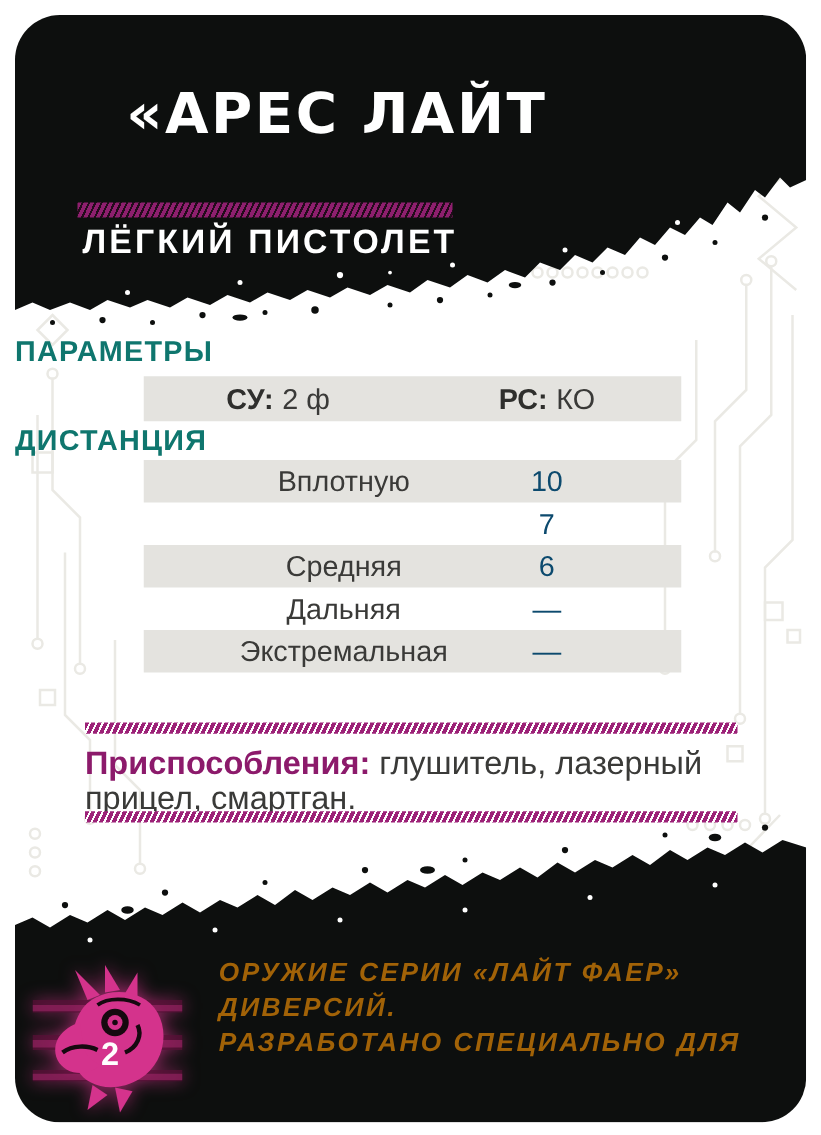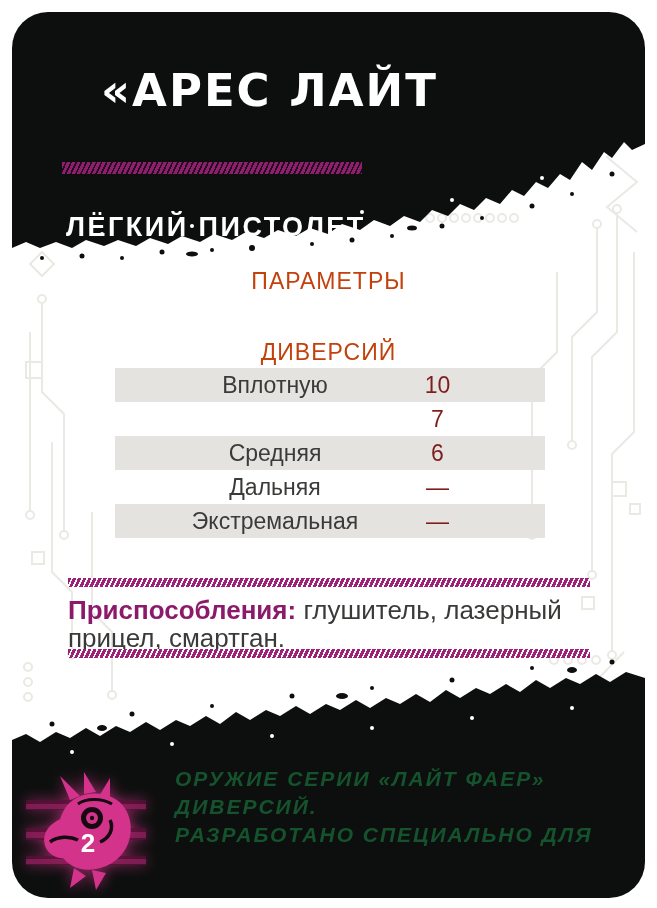--- a/index.html
+++ b/index.html
@@ -21,26 +21,26 @@
     position:absolute;left:54px;top:52px;color:#ffffff;
     font-family:"DejaVu Sans", sans-serif;font-weight:700;
     font-size:45px;line-height:53px;letter-spacing:2px;white-space:nowrap;margin-left:35px;
   }
   .title-underline{
     position:absolute;left:50px;top:150px;width:300px;height:12px;
     background:repeating-linear-gradient(115deg,#8e1f6e 0px,#8e1f6e 3px,#230c1b 3px,#230c1b 4.6px);
   }
   .subtitle{
     position:absolute;left:54px;top:166px;color:#ffffff;
-    font-weight:700;font-size:27px;letter-spacing:2.5px;white-space:nowrap;margin-top:34px;
+    font-weight:700;font-size:27px;letter-spacing:2.5px;white-space:nowrap;
   }
 
   .section-heading{
-    position:absolute;left:0;width:633px;text-align:center;
-    color:#c2410c;font-weight:400;font-size:23px;letter-spacing:1px;
+    position:absolute;left:0;width:633px;
+    color:#0f766e;font-weight:700;font-size:23px;letter-spacing:1px;
   }
   .heading-params{top:256px;}
   .heading-distance{top:327px;}
 
   .stats-row{
     position:absolute;left:103px;top:289px;width:430px;height:36px;
     background:#e4e3df;display:flex;
   }
   .stat-cell{flex:1;display:flex;align-items:center;justify-content:center;
     font-size:23px;color:#2f2f2d;gap:7px;}
@@ -51,38 +51,38 @@
   .d-row{position:relative;height:34px;}
   .d-row.alt{background:#e4e3df;}
   .d-label{
     position:absolute;left:0;right:110px;top:0;height:34px;
     display:flex;align-items:center;justify-content:center;
     font-size:23px;color:#3a3a38;
   }
   .d-value{
     position:absolute;left:215px;right:0;top:0;height:34px;
     display:flex;align-items:center;justify-content:center;
-    font-size:23px;color:#7f1d1d;
+    font-size:23px;color:#0c4a6e;
   }
 
   .hatch-divider{
     position:absolute;left:56px;width:522px;height:9px;
     background:repeating-linear-gradient(115deg,#9c2177 0px,#9c2177 3px,#ffffff 3px,#ffffff 4.6px);
   }
   .divider-top{top:566px;}
   .divider-bottom{top:637px;}
 
   .attachments{
     position:absolute;left:56px;top:584px;width:522px;
     font-size:26px;line-height:28px;color:#3a3a38;
   }
   .attachments .att-label{color:#8c1a6b;font-weight:700;}
 
   .flavor{
-    position:absolute;left:163px;top:753px;color:#14532d;
+    position:absolute;left:163px;top:753px;color:#a16207;
     font-style:italic;font-weight:700;font-size:21px;line-height:28px;
     letter-spacing:2px;white-space:nowrap;
   }
   .bird{
     position:absolute;left:14px;top:758px;
     filter:drop-shadow(0 0 7px rgba(212,51,140,0.75));
   }
   .page-number{
     position:absolute;left:58px;top:816px;width:36px;text-align:center;
     color:#ffffff;font-weight:700;font-size:26px;z-index:5;
@@ -172,22 +172,32 @@
   </svg>
 
   <div class="title">
     <div>«АРЕС ЛАЙТ</div>
   </div>
   <div class="title-underline"></div>
   <div class="subtitle">ЛЁГКИЙ ПИСТОЛЕТ</div>
 
   <div class="section-heading heading-params">ПАРАМЕТРЫ</div>
 
-
-  <div class="section-heading heading-distance">ДИВЕРСИЙ</div>
+  <div class="stats-row">
+    <div class="stat-cell">
+      <span class="stat-label">СУ:</span>
+      <span class="stat-value">2 ф</span>
+    </div>
+    <div class="stat-cell">
+      <span class="stat-label">РС:</span>
+      <span class="stat-value">КО</span>
+    </div>
+  </div>
+
+  <div class="section-heading heading-distance">ДИСТАНЦИЯ</div>
 
   <div class="distance-table">
     <div class="d-row alt">
       <div class="d-label">Вплотную</div>
       <div class="d-value">10</div>
     </div>
     <div class="d-row">
       <div class="d-value">7</div>
     </div>
     <div class="d-row alt">

